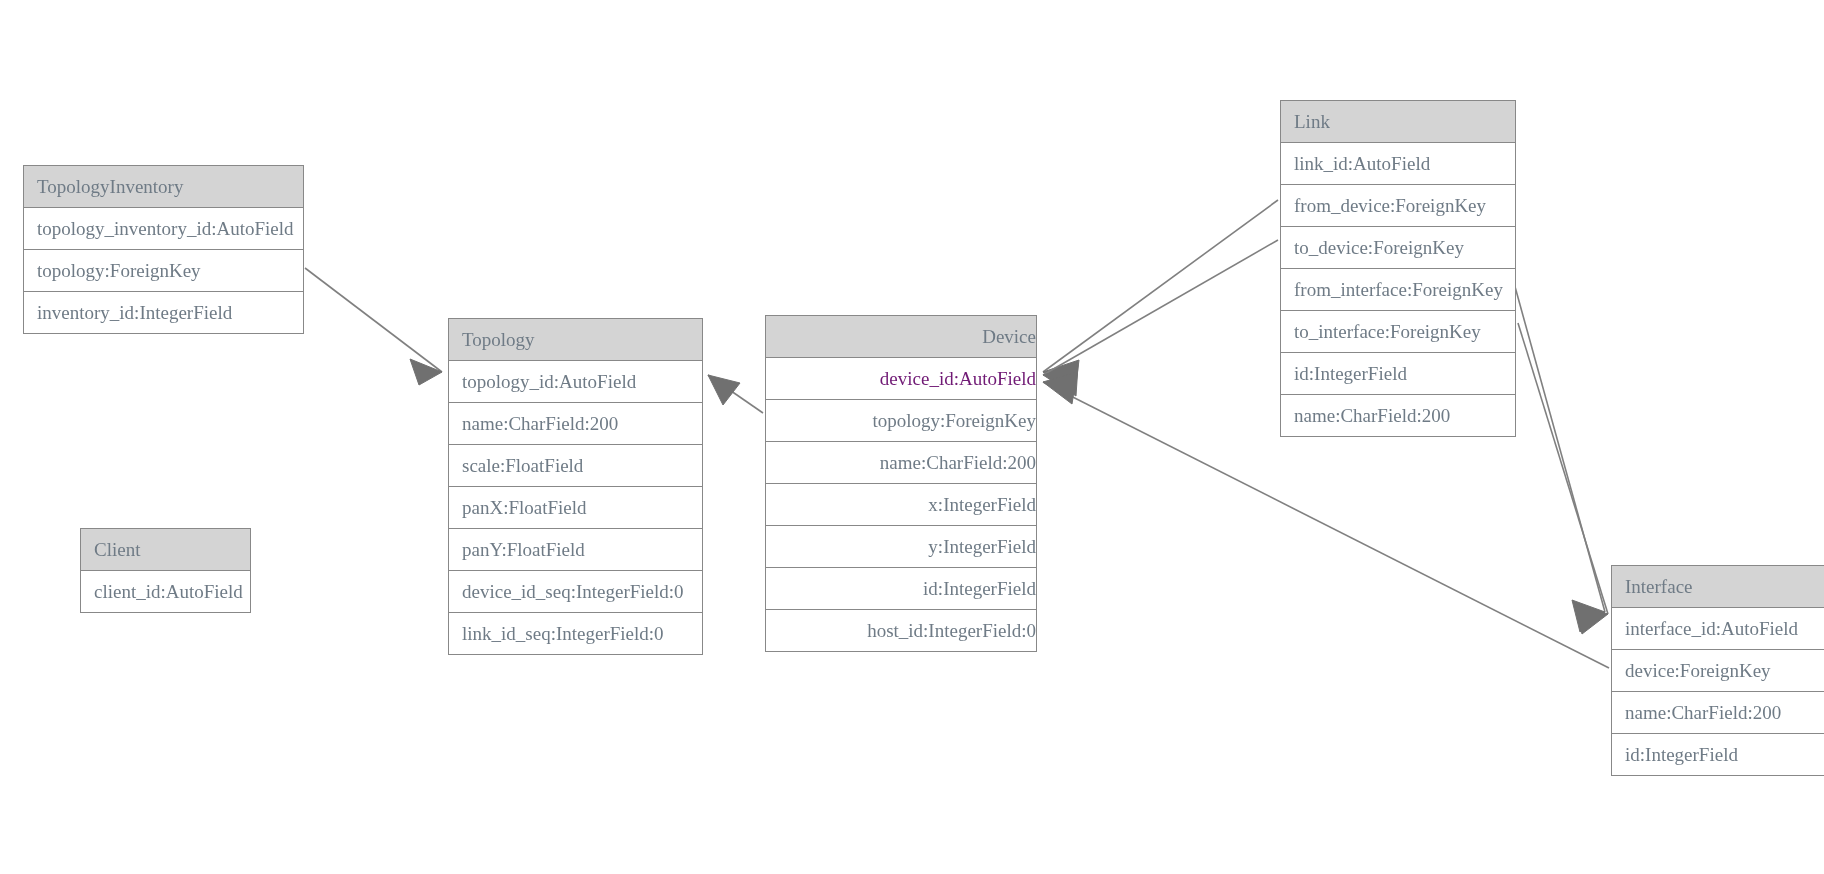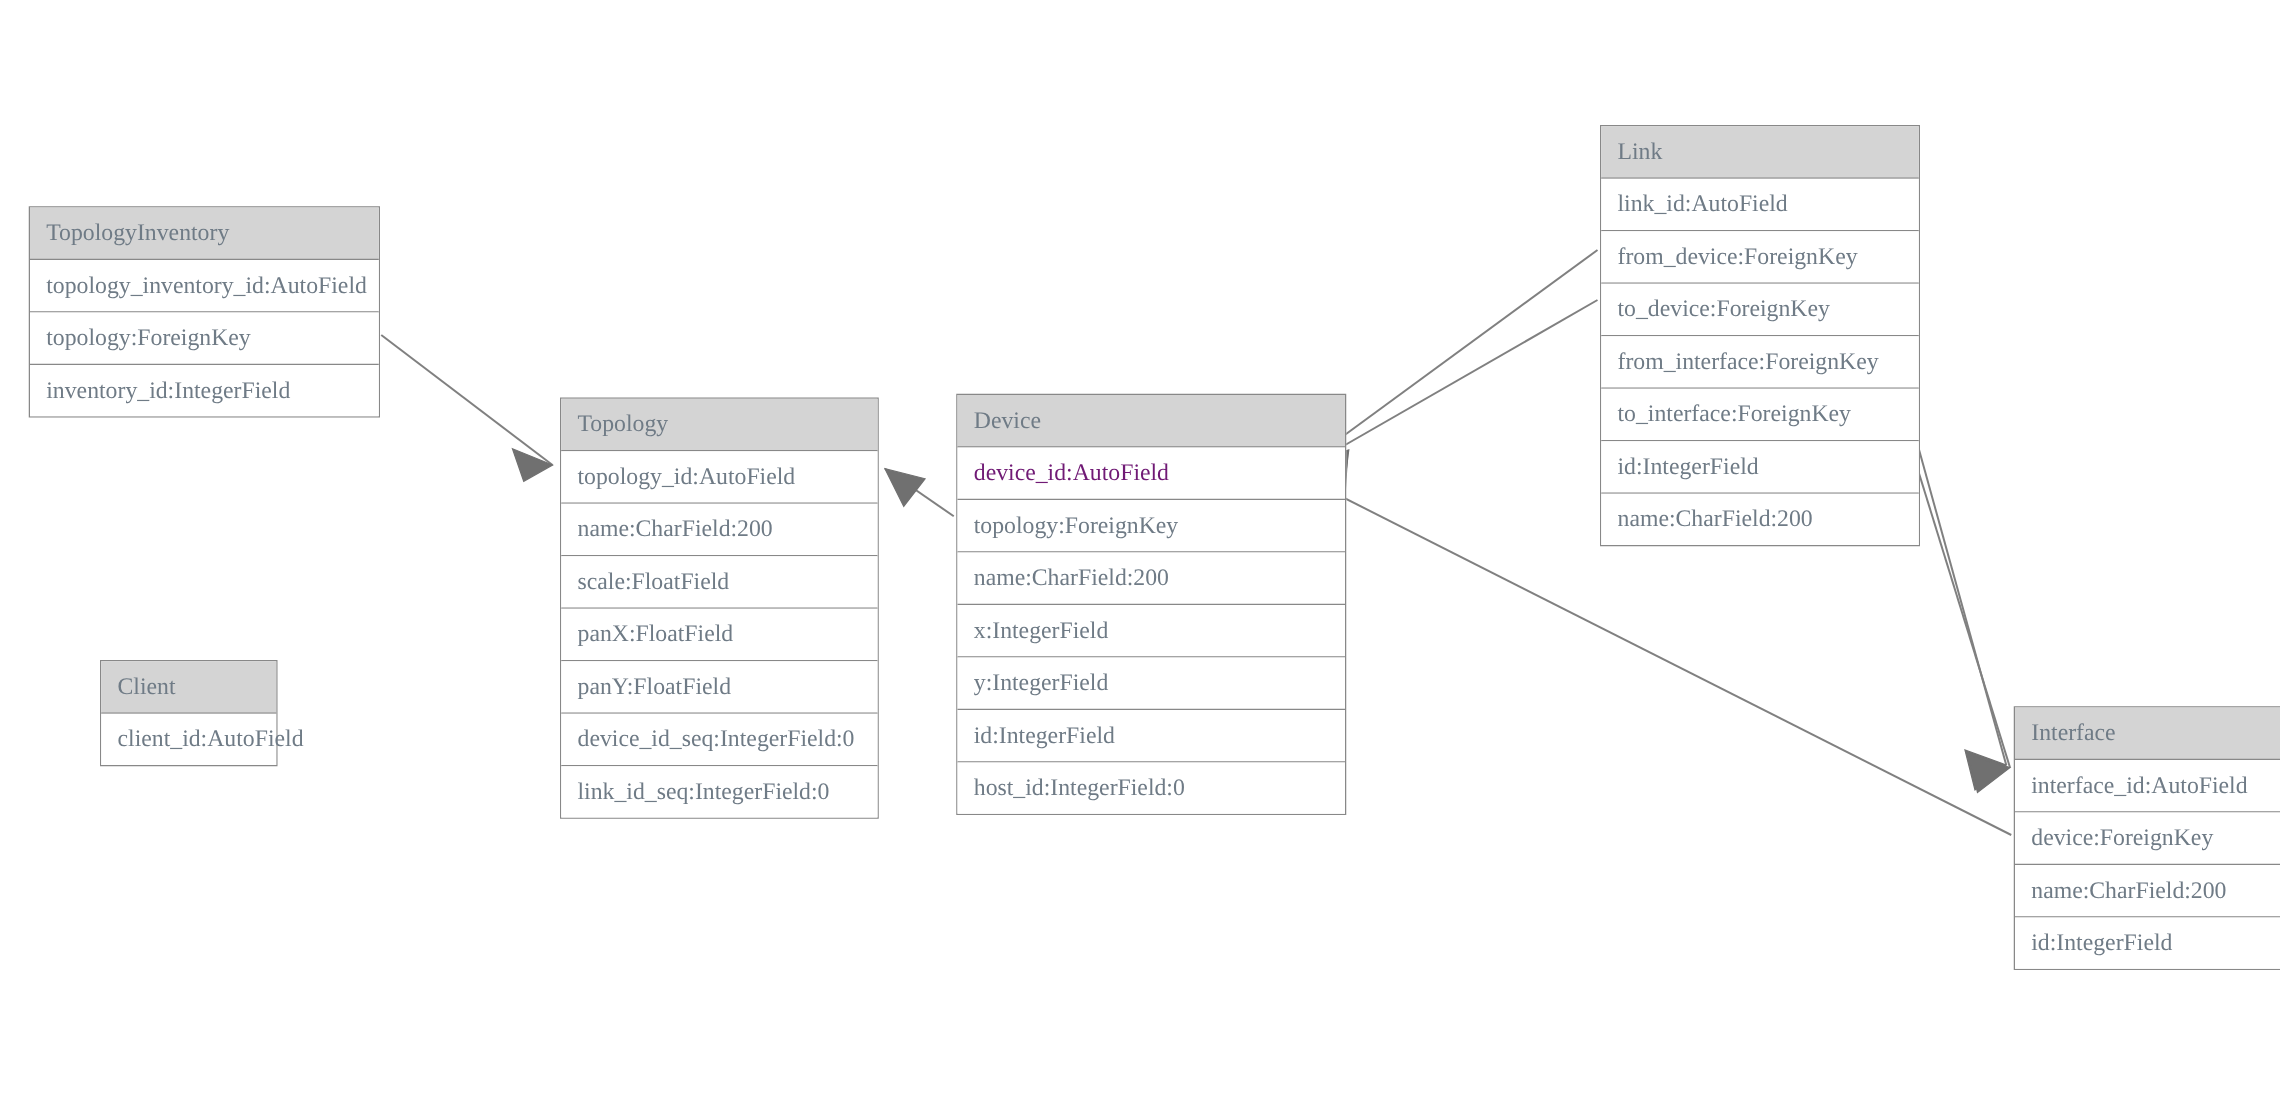--- a/index.html
+++ b/index.html
@@ -98,51 +98,51 @@
 
   <div id="entity-layer">
       <div class="entity" style="left: 23px; top: 165px; width: 281px; border-color: rgb(136, 136, 136);">
         <div class="entity-header" style="background: rgb(212, 212, 212); color: rgb(111, 123, 134); border-bottom-color: rgb(136, 136, 136);">TopologyInventory</div>
         <div class="entity-rows">
           <div class="entity-row" style="color: rgb(111, 123, 134); border-bottom-color: rgb(136, 136, 136); background: rgb(255, 255, 255);">topology_inventory_id:AutoField</div>
           <div class="entity-row" style="color: rgb(111, 123, 134); border-bottom-color: rgb(136, 136, 136); background: rgb(255, 255, 255);">topology:ForeignKey</div>
           <div class="entity-row" style="color: rgb(111, 123, 134); border-bottom-color: rgb(136, 136, 136); background: rgb(255, 255, 255);">inventory_id:IntegerField</div>
         </div>
       </div>
-      <div class="entity" style="left: 80px; top: 528px; width: 142px; border-color: rgb(136, 136, 136);">
+      <div class="entity" style="left: 80px; top: 528px; width: 171px; border-color: rgb(136, 136, 136);">
         <div class="entity-header" style="background: rgb(212, 212, 212); color: rgb(111, 123, 134); border-bottom-color: rgb(136, 136, 136);">Client</div>
         <div class="entity-rows">
           <div class="entity-row" style="color: rgb(111, 123, 134); border-bottom-color: rgb(136, 136, 136); background: rgb(255, 255, 255);">client_id:AutoField</div>
         </div>
       </div>
       <div class="entity" style="left: 448px; top: 318px; width: 255px; border-color: rgb(136, 136, 136);">
         <div class="entity-header" style="background: rgb(212, 212, 212); color: rgb(111, 123, 134); border-bottom-color: rgb(136, 136, 136);">Topology</div>
         <div class="entity-rows">
           <div class="entity-row" style="color: rgb(111, 123, 134); border-bottom-color: rgb(136, 136, 136); background: rgb(255, 255, 255);">topology_id:AutoField</div>
           <div class="entity-row" style="color: rgb(111, 123, 134); border-bottom-color: rgb(136, 136, 136); background: rgb(255, 255, 255);">name:CharField:200</div>
           <div class="entity-row" style="color: rgb(111, 123, 134); border-bottom-color: rgb(136, 136, 136); background: rgb(255, 255, 255);">scale:FloatField</div>
           <div class="entity-row" style="color: rgb(111, 123, 134); border-bottom-color: rgb(136, 136, 136); background: rgb(255, 255, 255);">panX:FloatField</div>
           <div class="entity-row" style="color: rgb(111, 123, 134); border-bottom-color: rgb(136, 136, 136); background: rgb(255, 255, 255);">panY:FloatField</div>
           <div class="entity-row" style="color: rgb(111, 123, 134); border-bottom-color: rgb(136, 136, 136); background: rgb(255, 255, 255);">device_id_seq:IntegerField:0</div>
           <div class="entity-row" style="color: rgb(111, 123, 134); border-bottom-color: rgb(136, 136, 136); background: rgb(255, 255, 255);">link_id_seq:IntegerField:0</div>
         </div>
       </div>
-      <div class="entity" style="left: 765px; top: 315px; width: 312px; border-color: rgb(136, 136, 136);">
+      <div class="entity" style="left: 765px; top: 315px; width: 272px; border-color: rgb(136, 136, 136); text-align: right;">
         <div class="entity-header" style="background: rgb(212, 212, 212); color: rgb(111, 123, 134); border-bottom-color: rgb(136, 136, 136);">Device</div>
         <div class="entity-rows">
           <div class="entity-row" style="color: #701a75; border-bottom-color: rgb(136, 136, 136); background: rgb(255, 255, 255);">device_id:AutoField</div>
           <div class="entity-row" style="color: rgb(111, 123, 134); border-bottom-color: rgb(136, 136, 136); background: rgb(255, 255, 255);">topology:ForeignKey</div>
           <div class="entity-row" style="color: rgb(111, 123, 134); border-bottom-color: rgb(136, 136, 136); background: rgb(255, 255, 255);">name:CharField:200</div>
           <div class="entity-row" style="color: rgb(111, 123, 134); border-bottom-color: rgb(136, 136, 136); background: rgb(255, 255, 255);">x:IntegerField</div>
           <div class="entity-row" style="color: rgb(111, 123, 134); border-bottom-color: rgb(136, 136, 136); background: rgb(255, 255, 255);">y:IntegerField</div>
           <div class="entity-row" style="color: rgb(111, 123, 134); border-bottom-color: rgb(136, 136, 136); background: rgb(255, 255, 255);">id:IntegerField</div>
           <div class="entity-row" style="color: rgb(111, 123, 134); border-bottom-color: rgb(136, 136, 136); background: rgb(255, 255, 255);">host_id:IntegerField:0</div>
         </div>
       </div>
-      <div class="entity" style="left: 1280px; top: 100px; width: 256px; border-color: rgb(136, 136, 136);">
+      <div class="entity" style="left: 1280px; top: 100px; width: 236px; border-color: rgb(136, 136, 136);">
         <div class="entity-header" style="background: rgb(212, 212, 212); color: rgb(111, 123, 134); border-bottom-color: rgb(136, 136, 136);">Link</div>
         <div class="entity-rows">
           <div class="entity-row" style="color: rgb(111, 123, 134); border-bottom-color: rgb(136, 136, 136); background: rgb(255, 255, 255);">link_id:AutoField</div>
           <div class="entity-row" style="color: rgb(111, 123, 134); border-bottom-color: rgb(136, 136, 136); background: rgb(255, 255, 255);">from_device:ForeignKey</div>
           <div class="entity-row" style="color: rgb(111, 123, 134); border-bottom-color: rgb(136, 136, 136); background: rgb(255, 255, 255);">to_device:ForeignKey</div>
           <div class="entity-row" style="color: rgb(111, 123, 134); border-bottom-color: rgb(136, 136, 136); background: rgb(255, 255, 255);">from_interface:ForeignKey</div>
           <div class="entity-row" style="color: rgb(111, 123, 134); border-bottom-color: rgb(136, 136, 136); background: rgb(255, 255, 255);">to_interface:ForeignKey</div>
           <div class="entity-row" style="color: rgb(111, 123, 134); border-bottom-color: rgb(136, 136, 136); background: rgb(255, 255, 255);">id:IntegerField</div>
           <div class="entity-row" style="color: rgb(111, 123, 134); border-bottom-color: rgb(136, 136, 136); background: rgb(255, 255, 255);">name:CharField:200</div>
         </div>

